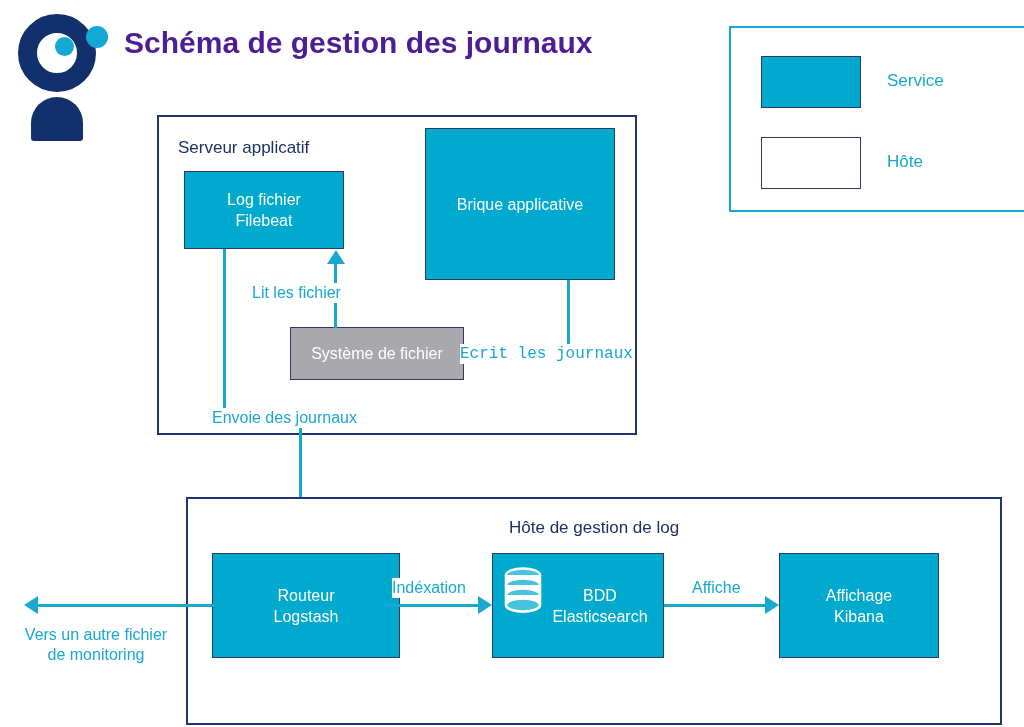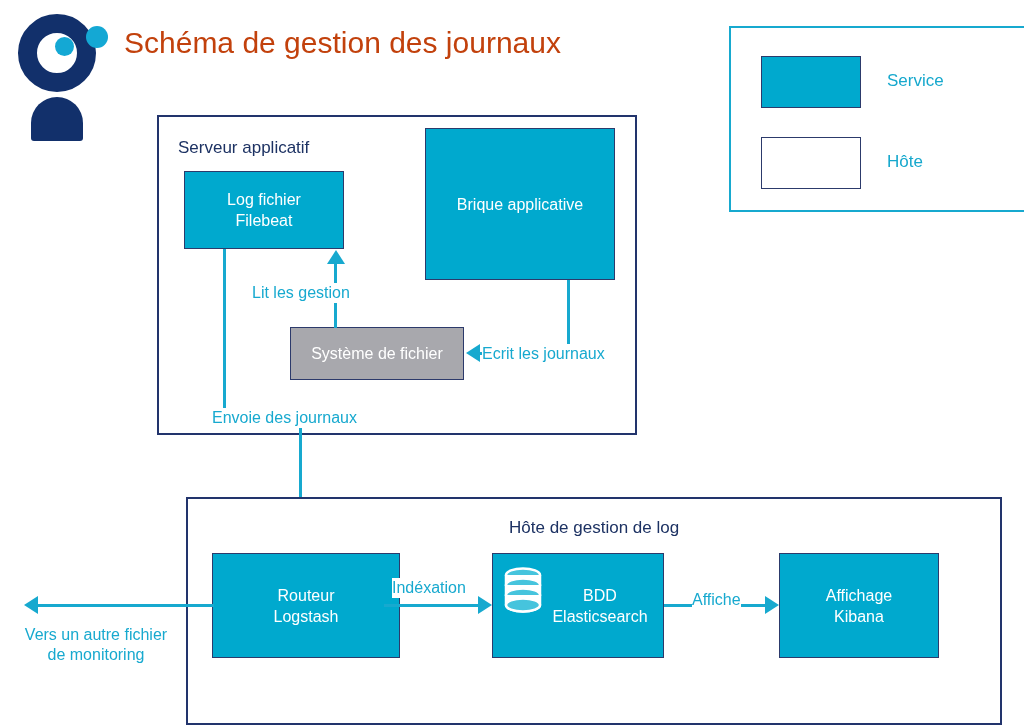--- a/index.html
+++ b/index.html
@@ -42,22 +42,22 @@
     width: 52px; height: 44px;
     background: #12306b;
     border-radius: 26px 26px 3px 3px;
   }
 
   
   .title {
     position: absolute;
     left: 124px; top: 26px;
     font-size: 30px;
-    font-weight: normal;
-    color: #c2410c;
+    font-weight: bold;
+    color: #4c1d95;
     letter-spacing: 0px;
     white-space: nowrap;
   }
 
   
   .legend {
     position: absolute;
     left: 706px; top: 26px;
     width: 316px; height: 186px;
     border: 2px solid #17a9cf;
@@ -205,26 +205,26 @@
   <div class="node service" id="node-brique">
     <span class="node-inner">Brique applicative</span>
   </div>
 
   <div class="node filesys" id="node-fs">
     <span class="node-inner">Système de fichier</span>
   </div>
 
   <div class="conn v" style="left:334px; top:262px; height:66px;"></div>
   <div class="arrowhead up" style="left:327px; top:250px;"></div>
-  <div class="conn-label" style="left:252px; top:283px;">Lit les gestion</div>
+  <div class="conn-label" style="left:252px; top:283px;">Lit les fichier</div>
 
   <div class="conn v" style="left:567px; top:280px; height:72px;"></div>
   <div class="conn h" style="left:478px; top:352px; width:91px;"></div>
   <div class="arrowhead left" style="left:466px; top:344px;"></div>
-  <div class="conn-label" style="left:482px; top:344px;">Ecrit les journaux</div>
+  <div class="conn-label" style="left:460px; top:344px;font-family:Liberation Mono, monospace;">Ecrit les journaux</div>
 
   <div class="conn v" style="left:223px; top:249px; height:162px;"></div>
   <div class="conn-label" style="left:212px; top:408px;">Envoie des journaux</div>
   <div class="conn v" style="left:299px; top:428px; height:99px;"></div>
   <div class="arrowhead down" style="left:292px; top:527px;"></div>
 
   <div class="host-box" id="box-logmgmt"></div>
   <div class="host-title" id="title-logmgmt">Hôte de gestion de log</div>
 
   <div class="node service" id="node-logstash">
@@ -251,20 +251,20 @@
     <span class="node-inner">Affichage
 Kibana</span>
   </div>
 
   <div class="conn h" style="left:384px; top:604px; width:94px;"></div>
   <div class="arrowhead right" style="left:478px; top:596px;"></div>
   <div class="conn-label" style="left:392px; top:578px;">Indéxation</div>
 
   <div class="conn h" style="left:664px; top:604px; width:101px;"></div>
   <div class="arrowhead right" style="left:765px; top:596px;"></div>
-  <div class="conn-label" style="left:692px; top:590px;">Affiche</div>
+  <div class="conn-label" style="left:692px; top:578px;">Affiche</div>
 
   <div class="conn h" style="left:38px; top:604px; width:176px;"></div>
   <div class="arrowhead left" style="left:24px; top:596px;"></div>
   <div class="conn-label multi" style="left:6px; top:625px; width:180px;">Vers un autre fichier
 de monitoring</div>
 
 </div>
 
 </body></html>

